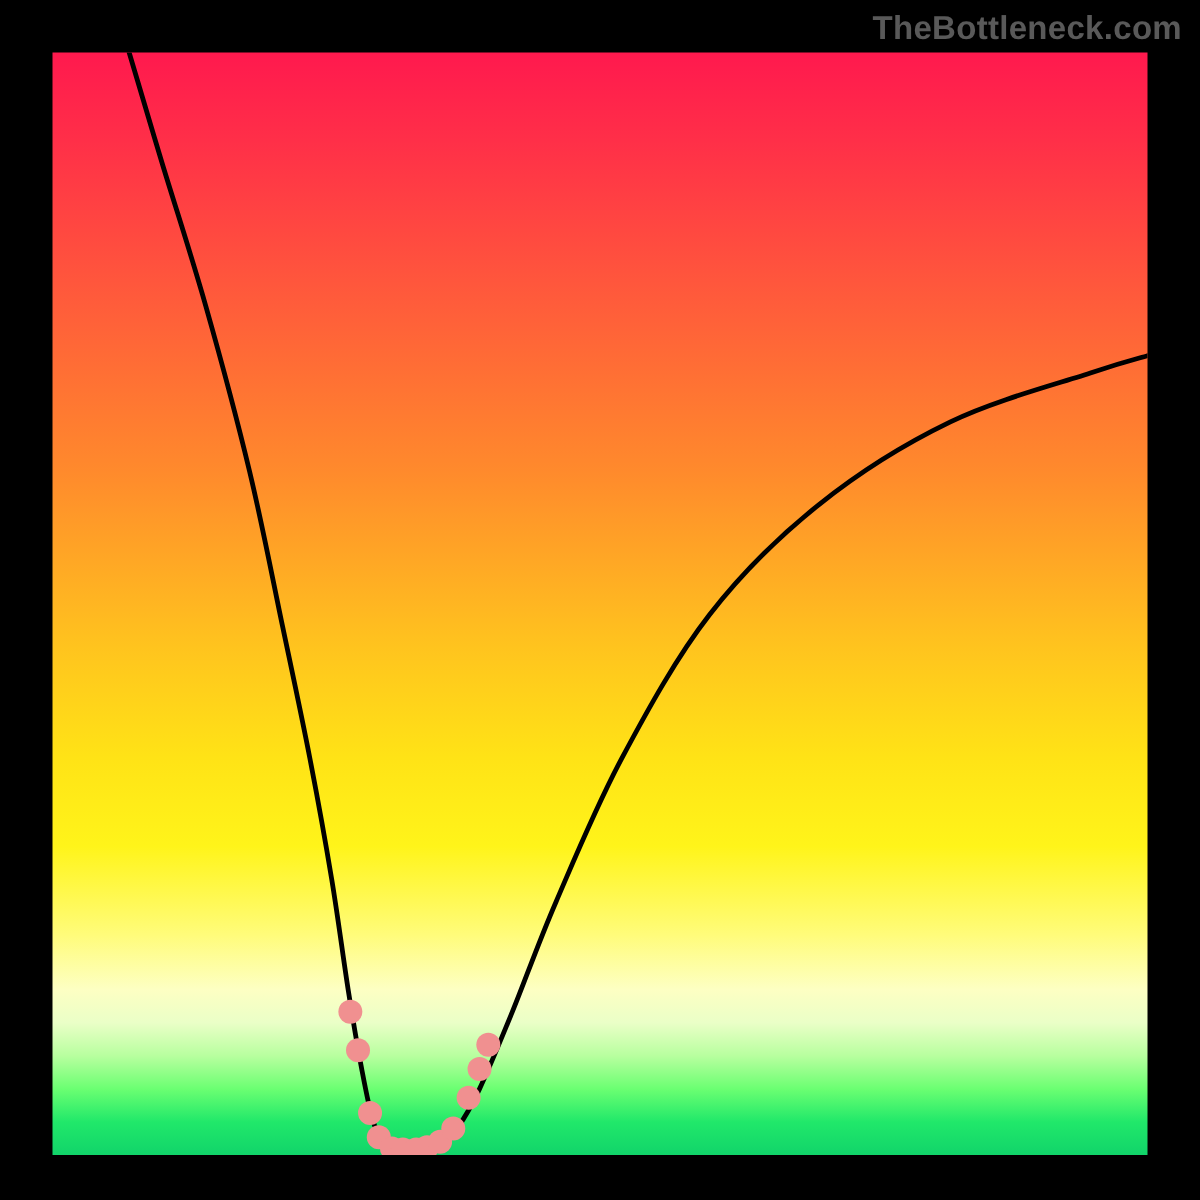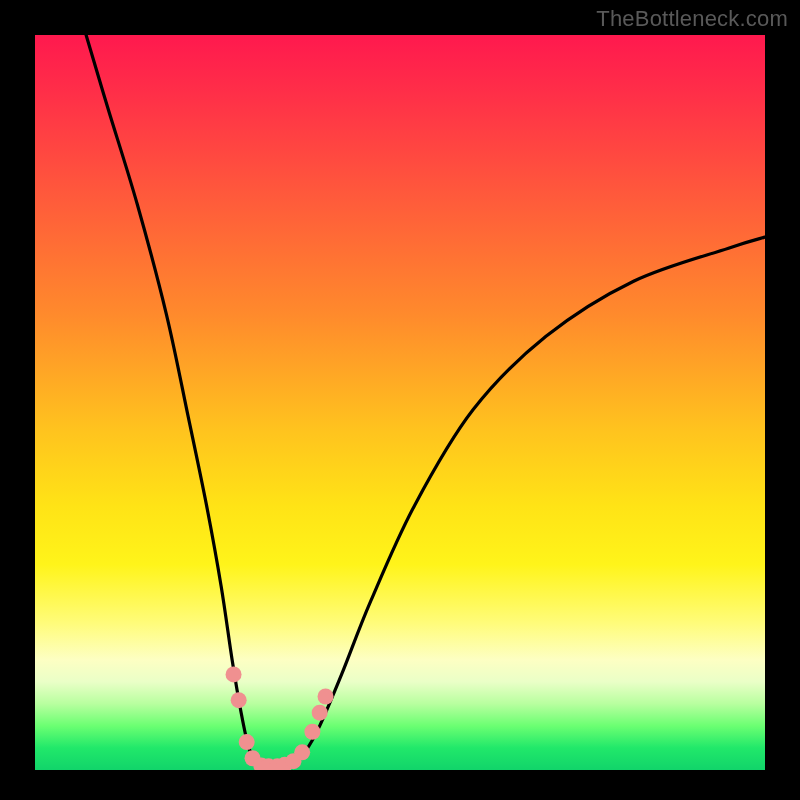--- a/index.html
+++ b/index.html
@@ -37,21 +37,21 @@
       #11d46a 100%
     );
   }
 
   .attribution {
     position: absolute;
     top: 6px;
     right: 12px;
     color: #595959;
     font-size: 22px;
-    font-weight: 400;
+    font-weight: 700;
     letter-spacing: 0.2px;
   }
 
   svg.curve {
     position: absolute;
     inset: 0;
     width: 100%;
     height: 100%;
   }
 </style>

